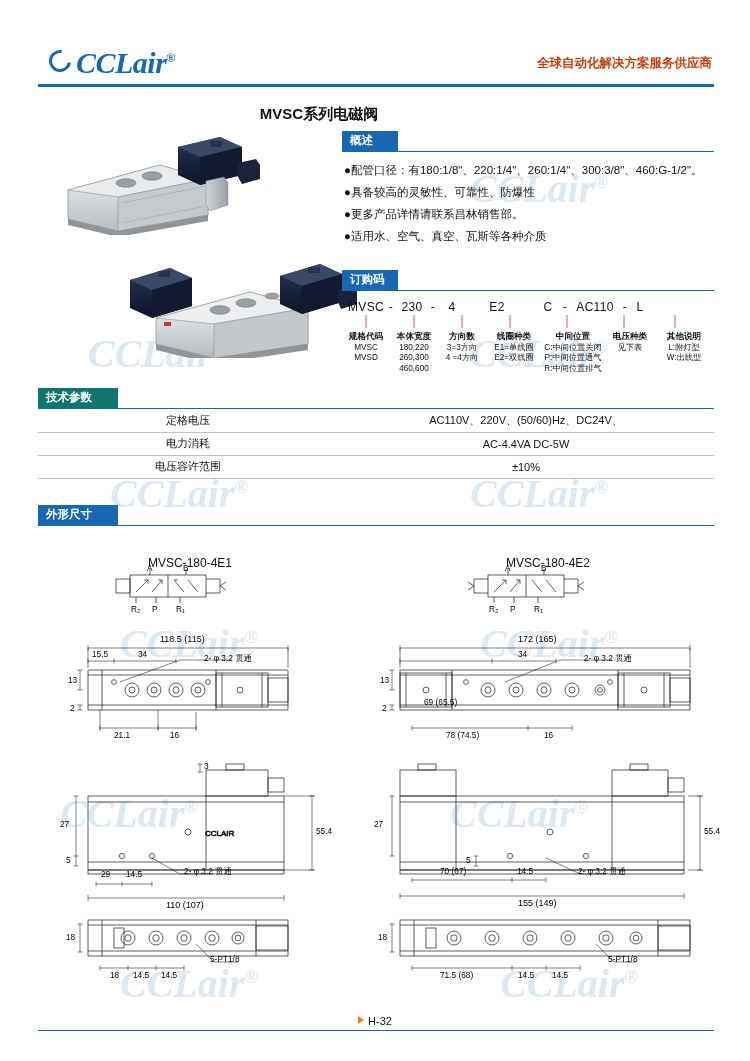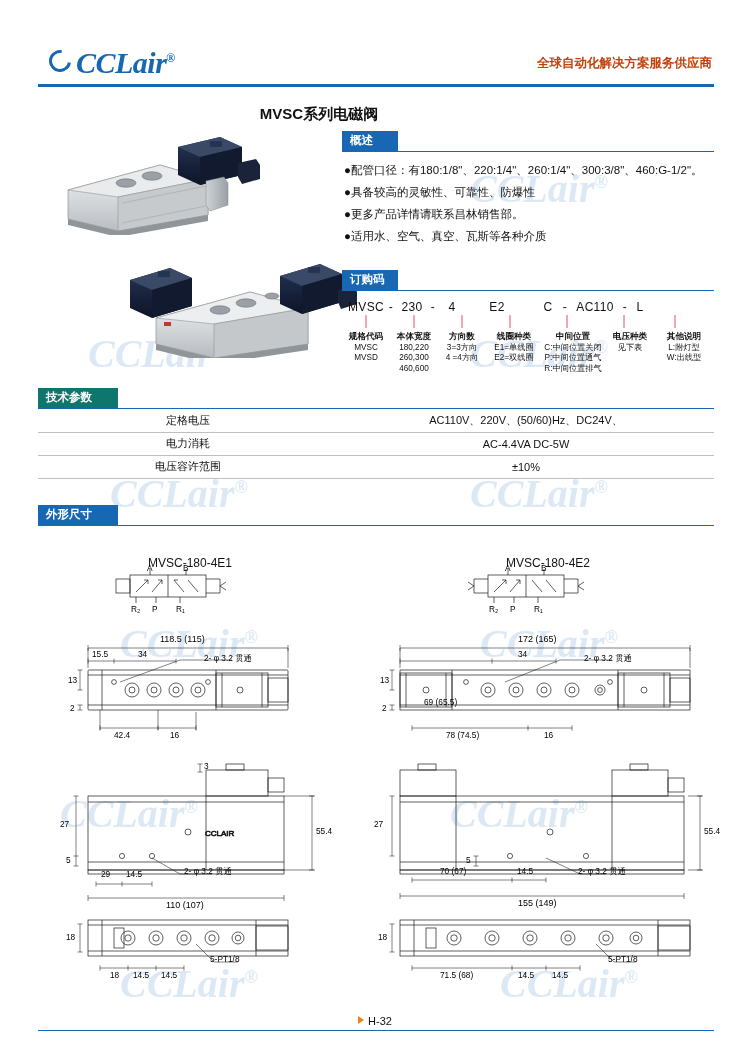--- a/index.html
+++ b/index.html
@@ -690,21 +690,21 @@
   <div class="dimtext" style="left:489px; top:604px;">R₂</div>
   <div class="dimtext" style="left:510px; top:604px;">P</div>
   <div class="dimtext" style="left:534px; top:604px;">R₁</div>
 
   <div class="dimtext" style="left:160px; top:634px; font-size:9px;">118.5 (115)</div>
   <div class="dimtext" style="left:92px; top:649px;">15.5</div>
   <div class="dimtext" style="left:138px; top:649px;">34</div>
   <div class="dimtext" style="left:204px; top:653px;">2- φ 3.2 贯通</div>
   <div class="dimtext" style="left:68px; top:675px;">13</div>
   <div class="dimtext" style="left:70px; top:703px;">2</div>
-  <div class="dimtext" style="left:114px; top:730px;">42.4</div>
+  <div class="dimtext" style="left:114px; top:730px;">21.1</div>
   <div class="dimtext" style="left:170px; top:730px;">16</div>
 
   <div class="dimtext" style="left:204px; top:761px;">3</div>
   <div class="dimtext" style="left:316px; top:826px;">55.4</div>
   <div class="dimtext" style="left:60px; top:819px;">27</div>
   <div class="dimtext" style="left:66px; top:855px;">5</div>
   <div class="dimtext" style="left:101px; top:869px;">29</div>
   <div class="dimtext" style="left:126px; top:869px;">14.5</div>
   <div class="dimtext" style="left:184px; top:866px;">2- φ 3.2 贯通</div>
   <div class="dimtext" style="left:166px; top:900px; font-size:9px;">110 (107)</div>

